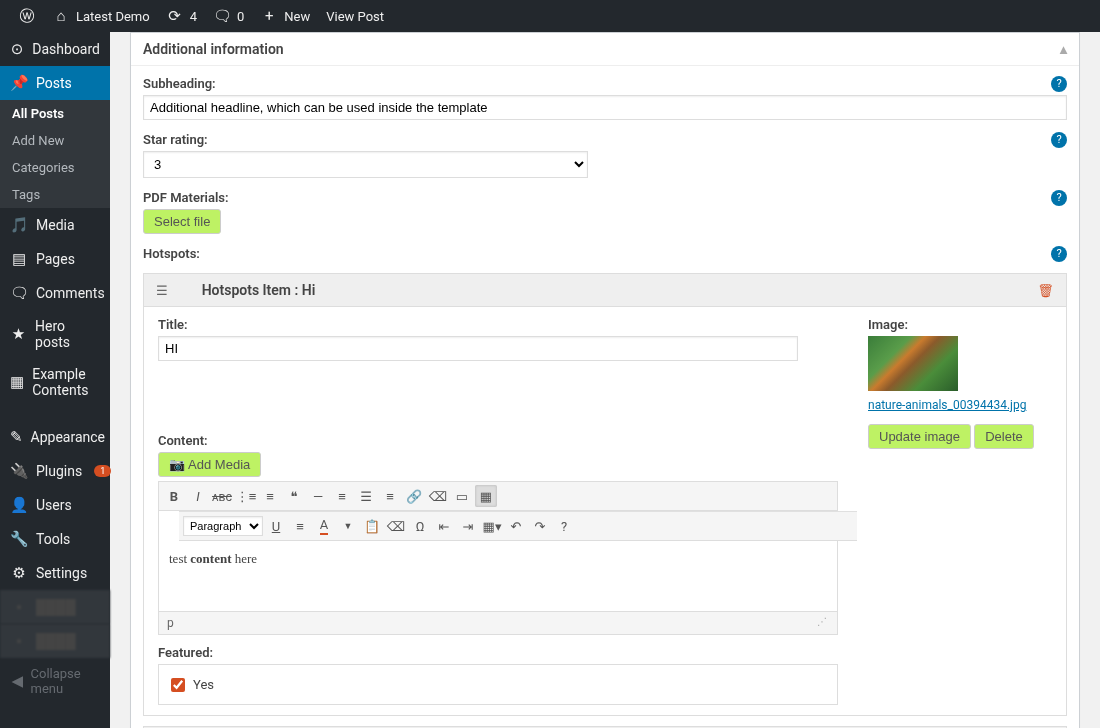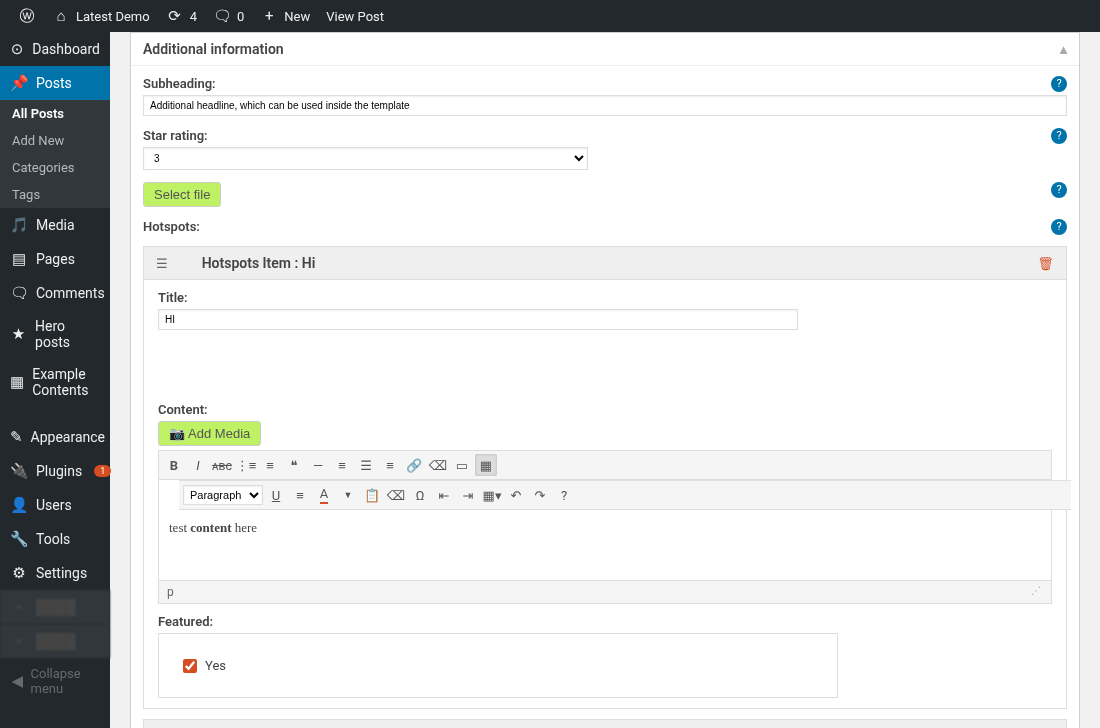--- a/index.html
+++ b/index.html
@@ -13,39 +13,39 @@
 .sidebar-sub.bold { color: #fff; font-weight: 600; }
 .collapse-menu { padding: 8px 10px; color: #656a70; cursor: pointer; font-size: 13px; display:flex; align-items:center; gap:6px; }
 .plugin-badge { background: #d54e21; color: #fff; border-radius: 10px; padding: 1px 6px; font-size: 9px; margin-left: 4px; }
 .content { margin-left: 110px; padding: 0 20px 20px 20px; }
 .postbox { background: #fff; border: 1px solid #ccd0d4; margin-top: 0; box-shadow: 0 1px 1px rgba(0,0,0,.04); }
 .postbox-header { padding: 8px 12px; font-size: 14px; font-weight: 600; border-bottom: 1px solid #eee; display: flex; justify-content: space-between; align-items: flex-start; }
 .postbox-body { padding: 10px 12px; }
 .field-label { font-weight: 600; font-size: 13px; margin-bottom: 4px; display: block; }
 .field-row { margin-bottom: 12px; position: relative; }
 .help-icon { position: absolute; right: 0; top: 0; width: 16px; height: 16px; border-radius: 50%; background: #0073aa; color: #fff; font-size: 11px; text-align: center; line-height: 16px; cursor: pointer; }
-input[type=text], select { width: 100%; padding: 4px 6px; border: 1px solid #ddd; background: #fff; font-size: 10px; box-shadow: inset 0 1px 2px rgba(0,0,0,.07); }
+input[type=text], select { width: 100%; padding: 4px 6px; border: 1px solid #ddd; background: #fff; font-size: 13px; box-shadow: inset 0 1px 2px rgba(0,0,0,.07); }
 .button { display: inline-block; padding: 4px 10px; border: 1px solid #ccc; background: #bef264; border-radius: 3px; cursor: pointer; font-size: 13px; color: #555; }
 .hotspot-header { background: #efefef; border: 1px solid #ddd; padding: 8px 12px; display: flex; align-items: center; gap: 10px; margin-top: 10px; }
 .hotspot-header .drag { cursor: move; color: #666; }
 .hotspot-header .title { font-size: 14px; font-weight: 600; padding-left: 24px; }
 .hotspot-header .trash { margin-left: auto; color: #d54e21; cursor: pointer; }
 .hotspot-body { border: 1px solid #ddd; border-top: none; padding: 10px 14px; display: flex; gap: 30px; }
 .hotspot-left { flex: 1; }
 .hotspot-right { width: 220px; }
 .image-preview { width: 90px; height: 55px; background: linear-gradient(135deg, #3a7d3a 0%, #5a9d4a 30%, #c97b2e 40%, #8b5a2b 50%, #4a8d3a 70%, #2a5d2a 100%); margin-bottom: 6px; }
 .image-link { color: #0073aa; text-decoration: underline; font-size: 12px; cursor: pointer; display: inline-block; margin-bottom: 8px; }
 .editor-wrap { border: 1px solid #ddd; margin-top: 2px; }
 .editor-toolbar { background: #f5f5f5; border-bottom: 1px solid #ddd; padding: 3px 4px; display: flex; align-items: center; gap: 2px; flex-wrap: wrap; }
 .editor-toolbar .tb-btn { width: 22px; height: 22px; display: inline-flex; align-items: center; justify-content: center; cursor: pointer; border-radius: 2px; color: #555; font-size: 13px; }
 .editor-toolbar .tb-btn.active { background: #ddd; box-shadow: inset 0 0 3px rgba(0,0,0,.2); }
 .editor-toolbar select { width: 80px; font-size: 11px; padding: 2px; }
 .editor-content { padding: 10px; min-height: 70px; background: #fff; font-family: Georgia, serif; }
 .editor-status { background: #f5f5f5; border-top: 1px solid #ddd; padding: 4px 8px; font-size: 12px; color: #666; display:flex; justify-content:space-between; }
-.checkbox-row { display:flex; align-items:center; gap:8px; border: 1px solid #ddd; padding:24px; width: 680px; }
+.checkbox-row { display:flex; align-items:center; gap:8px; border: 1px solid #ddd; padding:12px; width: 680px; }
 .checkbox-row input[type=checkbox] { accent-color: #d54e21; width:14px; height:14px; }
 .icon { display: inline-block; width: 18px; text-align: center; font-size: 15px; }
 .toolbar-row2 { border-top: 1px solid #e0e0e0; width: 100%; padding-top: 3px; margin-left: 20px; }
 .underline-a { border-bottom: 2px solid #d54e21; padding-bottom: 1px; }
 .resize-handle { text-align:right; font-size:10px; color:#aaa; padding-right:4px; letter-spacing:-2px; }
 .obscured { background: #32373c; color:#444; filter: blur(1px); }
 </style>
 </head>
 <body>
 
@@ -160,20 +160,21 @@
       <div class="field-row">
         <span class="help-icon">?</span>
         <label class="field-label">Star rating:</label>
         <select style="width:445px">
           <option>3</option>
         </select>
       </div>
 
       <div class="field-row">
         <span class="help-icon">?</span>
+        <label class="field-label">PDF Materials:</label>
         <button class="button">Select file</button>
       </div>
 
       <div class="field-row">
         <span class="help-icon">?</span>
         <label class="field-label">Hotspots:</label>
       </div>
 
       <div class="hotspot-header" style="margin-top:0">
         <span class="drag">☰</span>
@@ -248,20 +249,29 @@
 
           <div class="field-row" style="margin-top:10px;margin-bottom:0">
             <label class="field-label">Featured:</label>
             <div class="checkbox-row">
               <input type="checkbox" checked="" style="">
               <span>Yes</span>
             </div>
           </div>
 
         </div>
+        <div class="hotspot-right">
+          <label class="field-label">Image:</label>
+          <div class="image-preview"></div>
+          <a class="image-link">nature-animals_00394434.jpg</a>
+          <div style="margin-top:4px">
+            <button class="button">Update image</button>
+            <button class="button">Delete</button>
+          </div>
+        </div>
       </div>
 
       <div class="hotspot-header">
         <span class="drag">☰</span>
         <span class="title">Hotspots Item : test</span>
         <span class="trash">🗑</span>
       </div>
 
     </div>
   </div>

